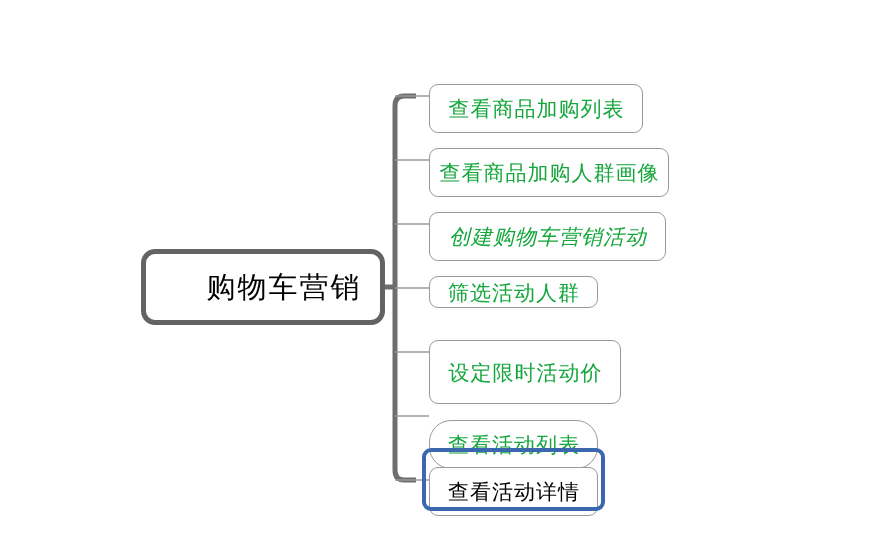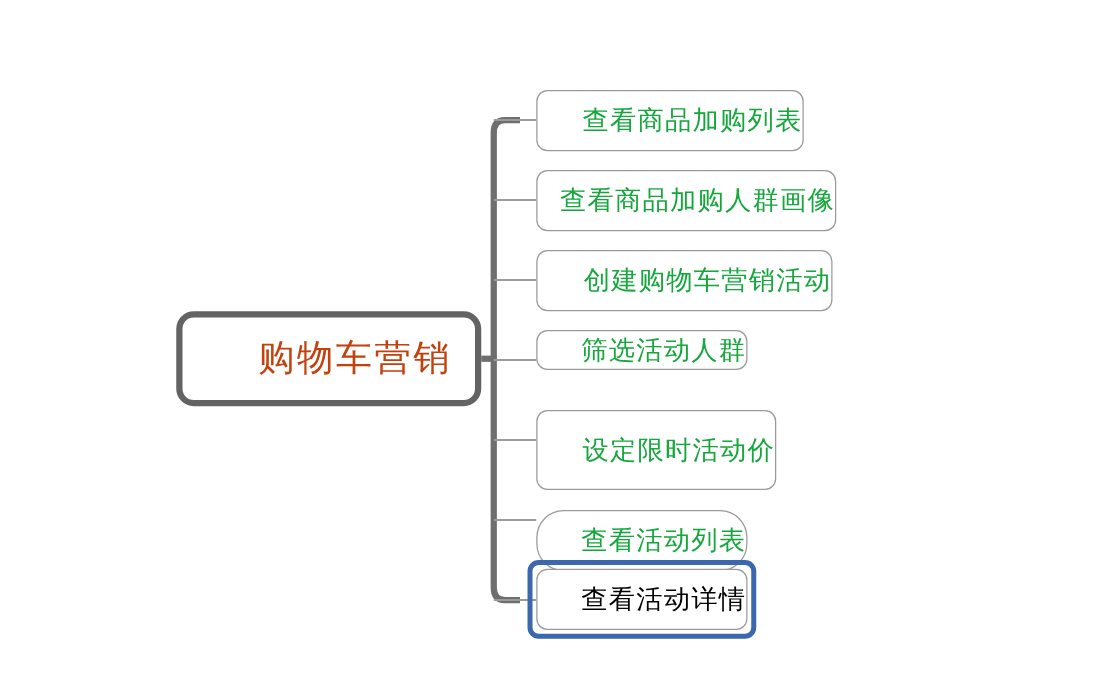--- a/index.html
+++ b/index.html
@@ -56,22 +56,23 @@
 
   
   .child-node {
     position: absolute;
     box-sizing: border-box;
     border: 1px solid #9a9a9a;
     border-radius: 9px;
     background: #ffffff;
     display: flex;
     align-items: center;
-    justify-content: flex-end;
+    justify-content: center;
     padding-left: 1px;
+    margin-top: 12px;
   }
   .child-node .child-label {
     color: #15a63c;
     font-size: 21px;
     line-height: 1;
     letter-spacing: 1px;
     white-space: nowrap;
   }
 
   
@@ -102,30 +103,30 @@
     <path d="M 395 96 L 429 96" stroke="#9a9a9a" stroke-width="1.6" fill="none"></path>
     <path d="M 395 160 L 429 160" stroke="#9a9a9a" stroke-width="1.6" fill="none"></path>
     <path d="M 395 224 L 429 224" stroke="#9a9a9a" stroke-width="1.6" fill="none"></path>
     <path d="M 395 288 L 429 288" stroke="#9a9a9a" stroke-width="1.6" fill="none"></path>
     <path d="M 395 352 L 429 352" stroke="#9a9a9a" stroke-width="1.6" fill="none"></path>
     <path d="M 395 416 L 429 416" stroke="#9a9a9a" stroke-width="1.6" fill="none"></path>
     <path d="M 395 480 L 429 480" stroke="#9a9a9a" stroke-width="1.6" fill="none"></path>
   </svg>
 
   <div class="root-node" style="left: 141px; top: 249px; width: 244px; height: 76px; border-color: rgb(99, 99, 99);">
-    <span class="root-label" style="color: #c2410c; margin-left: 42px;">购物车营销</span>
+    <span class="root-label" style="color: #000000; margin-left: 42px;">购物车营销</span>
   </div>
 
   <div class="child-node" style="left: 429px; top: 72px; width: 214px; height: 49px; border-color: rgb(154, 154, 154);">
     <span class="child-label" style="color: rgb(21, 166, 60);">查看商品加购列表</span>
   </div>
   <div class="child-node" style="left: 429px; top: 136px; width: 240px; height: 49px; border-color: rgb(154, 154, 154);">
     <span class="child-label" style="color: rgb(21, 166, 60);">查看商品加购人群画像</span>
   </div>
-  <div class="child-node" style="left: 429px; top: 200px; width: 237px; height: 49px; border-color: rgb(154, 154, 154);">
+  <div class="child-node" style="left: 429px; top: 200px; width: 237px; height: 49px; border-color: rgb(154, 154, 154); font-style: italic;">
     <span class="child-label" style="color: rgb(21, 166, 60);">创建购物车营销活动</span>
   </div>
   <div class="child-node" style="left: 429px; top: 264px; width: 169px; height: 32px; border-color: rgb(154, 154, 154);">
     <span class="child-label" style="color: rgb(21, 166, 60);">筛选活动人群</span>
   </div>
   <div class="child-node" style="left: 429px; top: 328px; width: 192px; height: 64px; border-color: rgb(154, 154, 154);">
     <span class="child-label" style="color: rgb(21, 166, 60);">设定限时活动价</span>
   </div>
   <div class="child-node" style="left: 429px; top: 408px; width: 169px; height: 49px; border-color: rgb(154, 154, 154); border-radius: 22px;">
     <span class="child-label" style="color: rgb(21, 166, 60);">查看活动列表</span>

